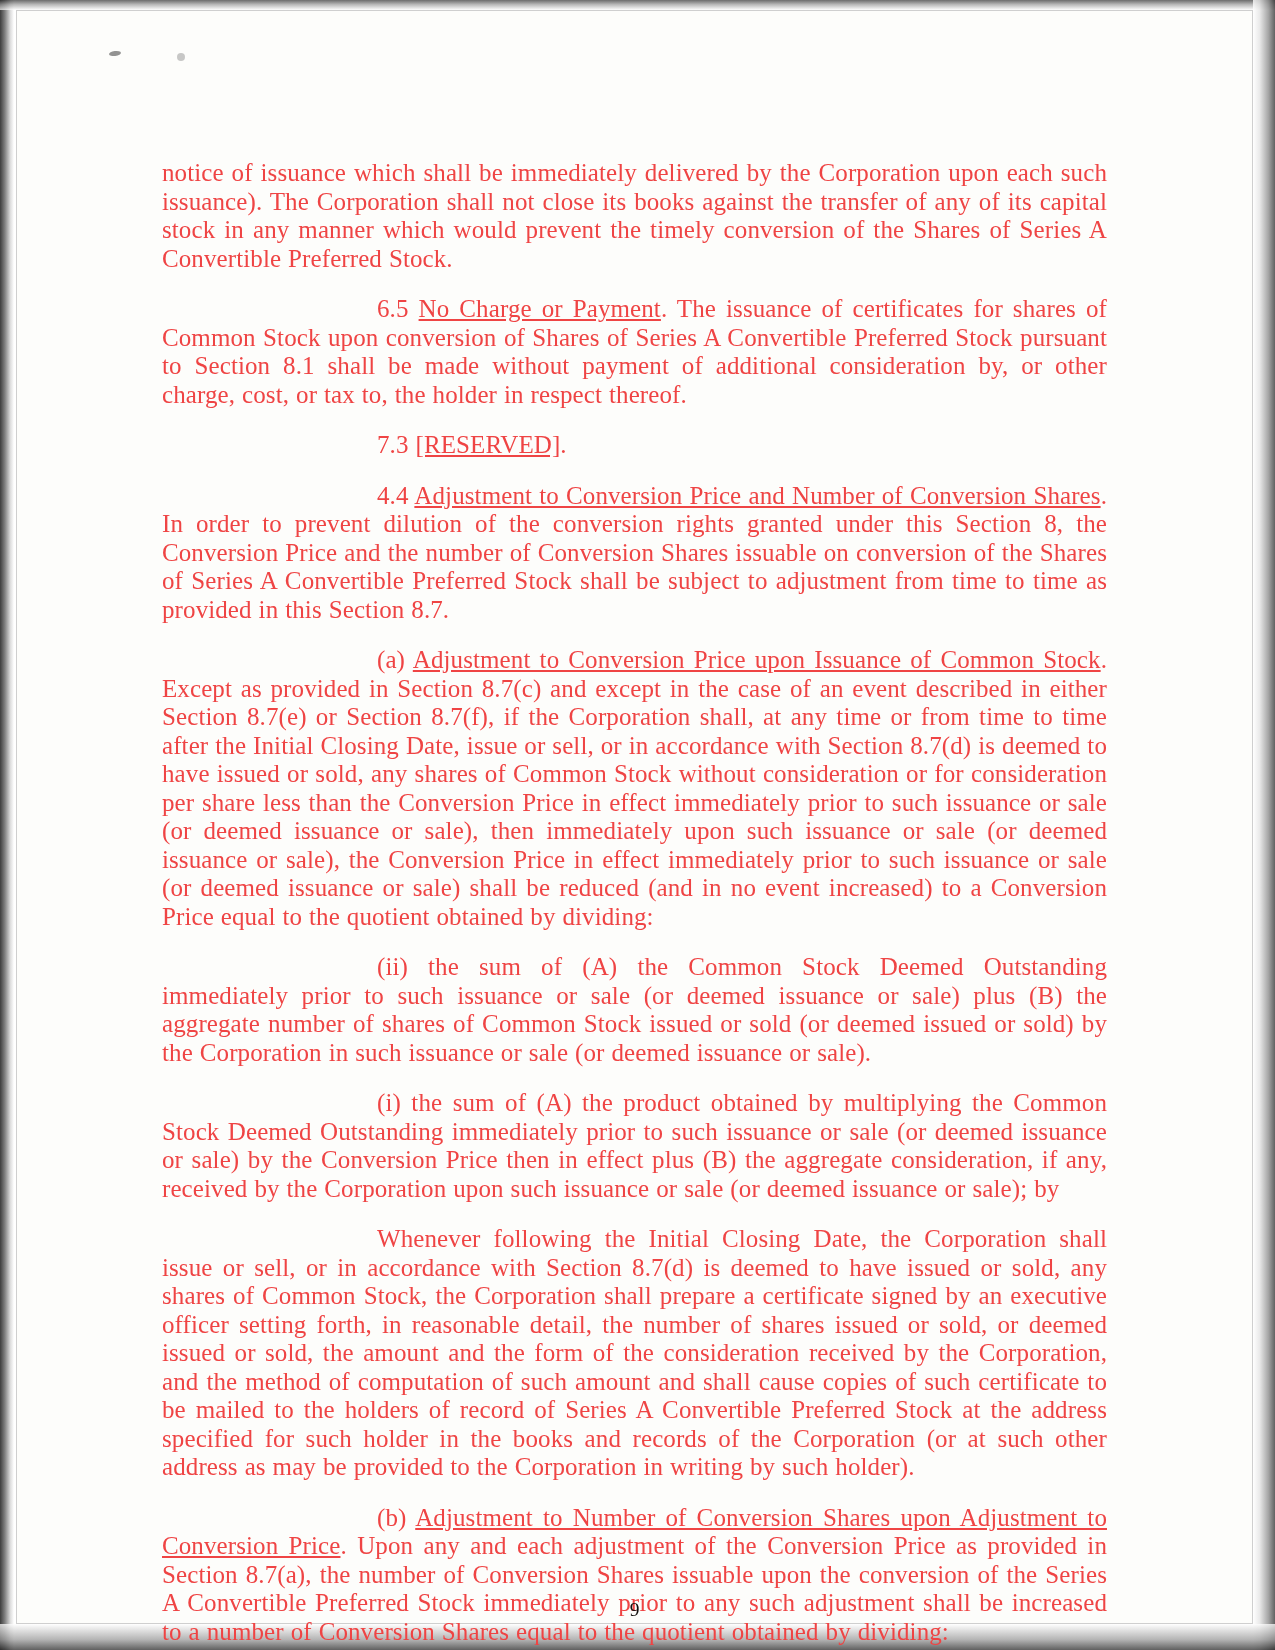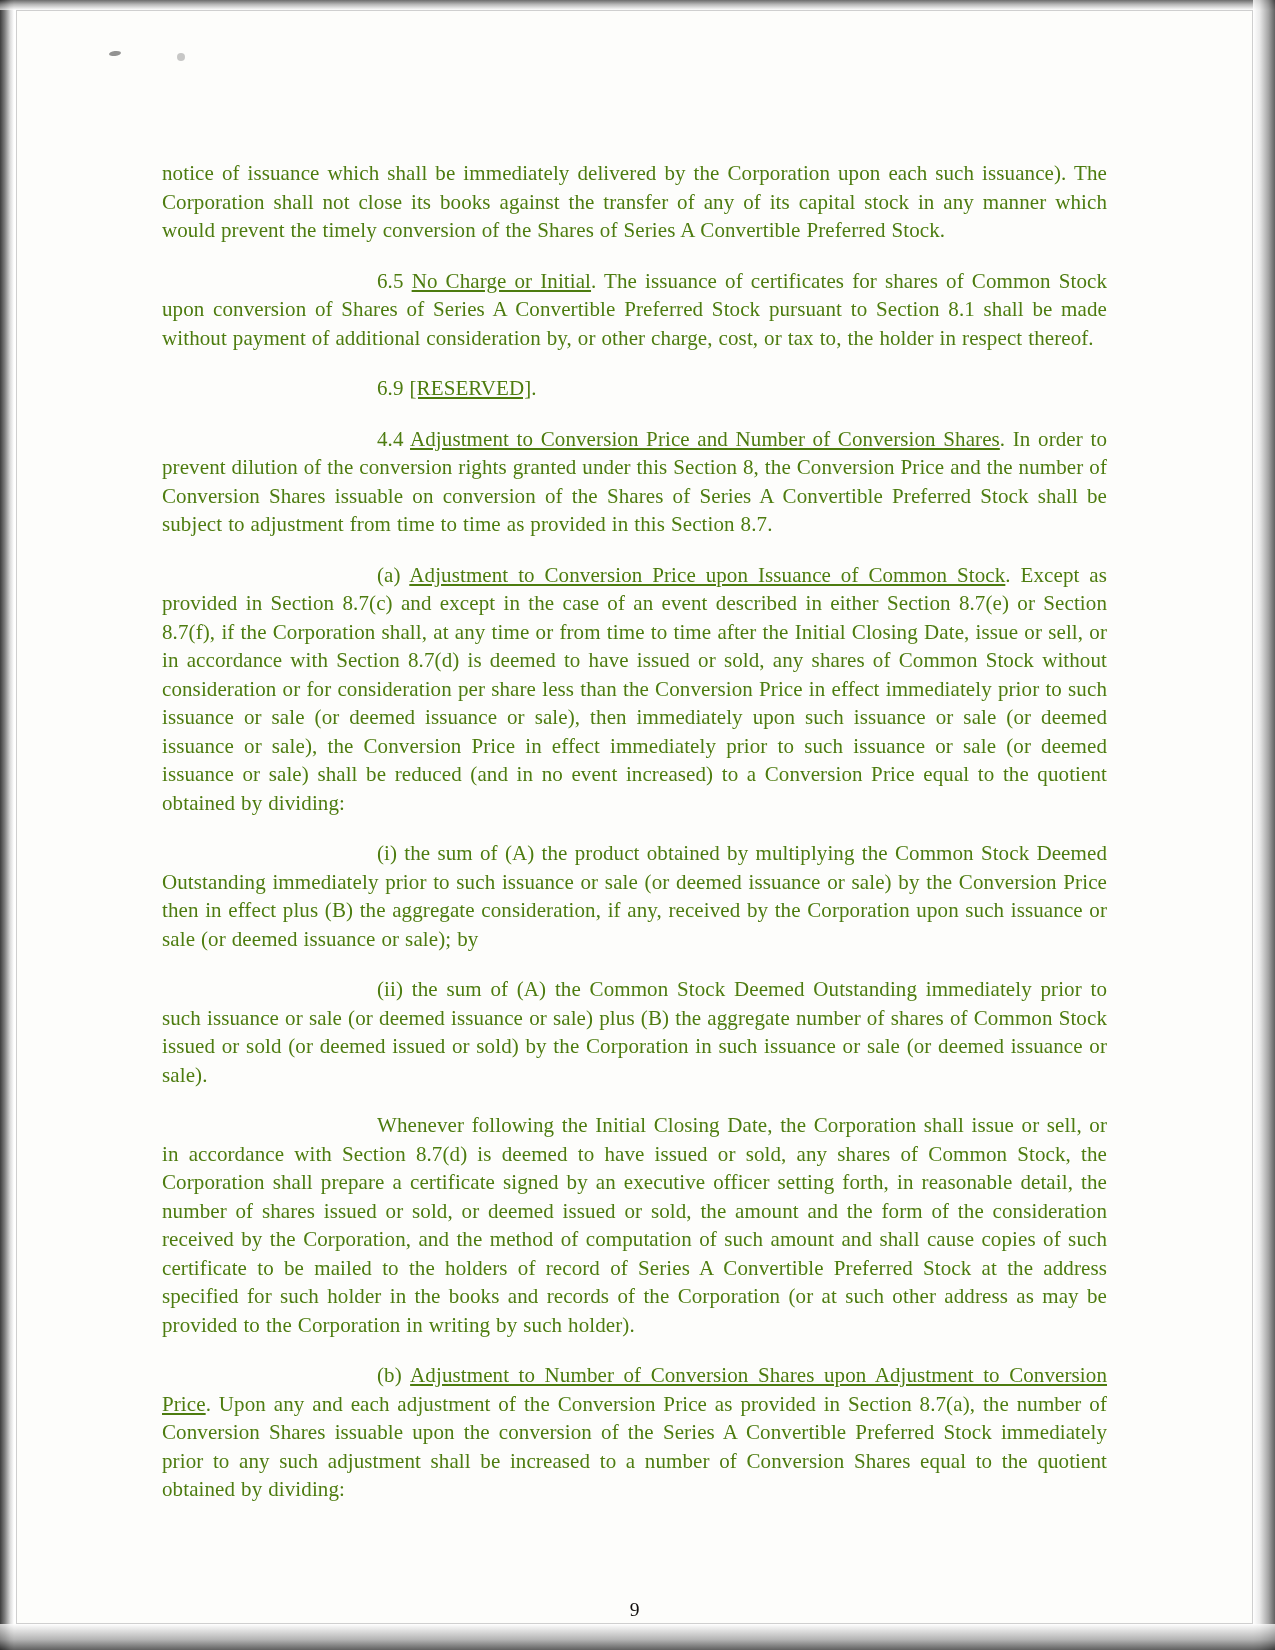--- a/index.html
+++ b/index.html
@@ -56,24 +56,24 @@
     box-sizing: border-box;
   }
   .content {
     position: absolute;
     left: 145px;
     top: 148px;
     width: 945px;
   }
   p {
     margin: 0 0 22px 0;
-    font-size: 21px;
+    font-size: 25px;
     line-height: 28.5px;
     text-align: justify;
-    color: #4d7c0f;
+    color: #ef4444;
     letter-spacing: .1px;
     word-spacing: .6px;
   }
   .u { text-decoration: underline; }
   .smudge-a {
     position: absolute;
     left: 92px; top: 40px;
     width: 12px; height: 5px;
     background: #6f6f6f;
     border-radius: 50%;
@@ -120,46 +120,46 @@
     <div class="smudge-b"></div>
 
     <div class="content">
 
       <p>
         <span>notice of issuance which shall be immediately delivered by the Corporation upon each such issuance). The Corporation shall not close its books against the transfer of any of its capital stock in any manner which would prevent the timely conversion of the Shares of Series A Convertible Preferred Stock.</span>
       </p>
 
       <p>
         <span class="fl-indent"></span><span>6.5</span>
-        <span class="u">No Charge or Initial</span><span>. The issuance of certificates for shares of Common Stock upon conversion of Shares of Series A Convertible Preferred Stock pursuant to Section 8.1 shall be made without payment of additional consideration by, or other charge, cost, or tax to, the holder in respect thereof.</span>
+        <span class="u">No Charge or Payment</span><span>. The issuance of certificates for shares of Common Stock upon conversion of Shares of Series A Convertible Preferred Stock pursuant to Section 8.1 shall be made without payment of additional consideration by, or other charge, cost, or tax to, the holder in respect thereof.</span>
       </p>
 
       <p>
-        <span class="fl-indent"></span><span>6.9</span>
+        <span class="fl-indent"></span><span>7.3</span>
         <span class="u">[RESERVED]</span><span>.</span>
       </p>
 
       <p>
         <span class="fl-indent"></span><span>4.4</span>
         <span class="u">Adjustment to Conversion Price and Number of Conversion Shares</span><span>. In order to prevent dilution of the conversion rights granted under this Section 8, the Conversion Price and the number of Conversion Shares issuable on conversion of the Shares of Series A Convertible Preferred Stock shall be subject to adjustment from time to time as provided in this Section 8.7.</span>
       </p>
 
       <p>
         <span class="fl-indent"></span><span>(a)</span>
         <span class="u">Adjustment to Conversion Price upon Issuance of Common Stock</span><span>. Except as provided in Section 8.7(c) and except in the case of an event described in either Section 8.7(e) or Section 8.7(f), if the Corporation shall, at any time or from time to time after the Initial Closing Date, issue or sell, or in accordance with Section 8.7(d) is deemed to have issued or sold, any shares of Common Stock without consideration or for consideration per share less than the Conversion Price in effect immediately prior to such issuance or sale (or deemed issuance or sale), then immediately upon such issuance or sale (or deemed issuance or sale), the Conversion Price in effect immediately prior to such issuance or sale (or deemed issuance or sale) shall be reduced (and in no event increased) to a Conversion Price equal to the quotient obtained by dividing:</span>
       </p>
 
       <p>
-        <span class="fl-indent"></span><span>(i)</span>
-        <span>the sum of (A) the product obtained by multiplying the Common Stock Deemed Outstanding immediately prior to such issuance or sale (or deemed issuance or sale) by the Conversion Price then in effect plus (B) the aggregate consideration, if any, received by the Corporation upon such issuance or sale (or deemed issuance or sale); by</span>
+        <span class="fl-indent"></span><span>(ii)</span>
+        <span>the sum of (A) the Common Stock Deemed Outstanding immediately prior to such issuance or sale (or deemed issuance or sale) plus (B) the aggregate number of shares of Common Stock issued or sold (or deemed issued or sold) by the Corporation in such issuance or sale (or deemed issuance or sale).</span>
       </p>
 
       <p>
-        <span class="fl-indent"></span><span>(ii)</span>
-        <span>the sum of (A) the Common Stock Deemed Outstanding immediately prior to such issuance or sale (or deemed issuance or sale) plus (B) the aggregate number of shares of Common Stock issued or sold (or deemed issued or sold) by the Corporation in such issuance or sale (or deemed issuance or sale).</span>
+        <span class="fl-indent"></span><span>(i)</span>
+        <span>the sum of (A) the product obtained by multiplying the Common Stock Deemed Outstanding immediately prior to such issuance or sale (or deemed issuance or sale) by the Conversion Price then in effect plus (B) the aggregate consideration, if any, received by the Corporation upon such issuance or sale (or deemed issuance or sale); by</span>
       </p>
 
       <p>
         <span class="fl-indent"></span><span>Whenever following the Initial Closing Date, the Corporation shall issue or sell, or in accordance with Section 8.7(d) is deemed to have issued or sold, any shares of Common Stock, the Corporation shall prepare a certificate signed by an executive officer setting forth, in reasonable detail, the number of shares issued or sold, or deemed issued or sold, the amount and the form of the consideration received by the Corporation, and the method of computation of such amount and shall cause copies of such certificate to be mailed to the holders of record of Series A Convertible Preferred Stock at the address specified for such holder in the books and records of the Corporation (or at such other address as may be provided to the Corporation in writing by such holder).</span>
       </p>
 
       <p>
         <span class="fl-indent"></span><span>(b)</span>
         <span class="u">Adjustment to Number of Conversion Shares upon Adjustment to Conversion Price</span><span>. Upon any and each adjustment of the Conversion Price as provided in Section 8.7(a), the number of Conversion Shares issuable upon the conversion of the Series A Convertible Preferred Stock immediately prior to any such adjustment shall be increased to a number of Conversion Shares equal to the quotient obtained by dividing:</span>
       </p>

